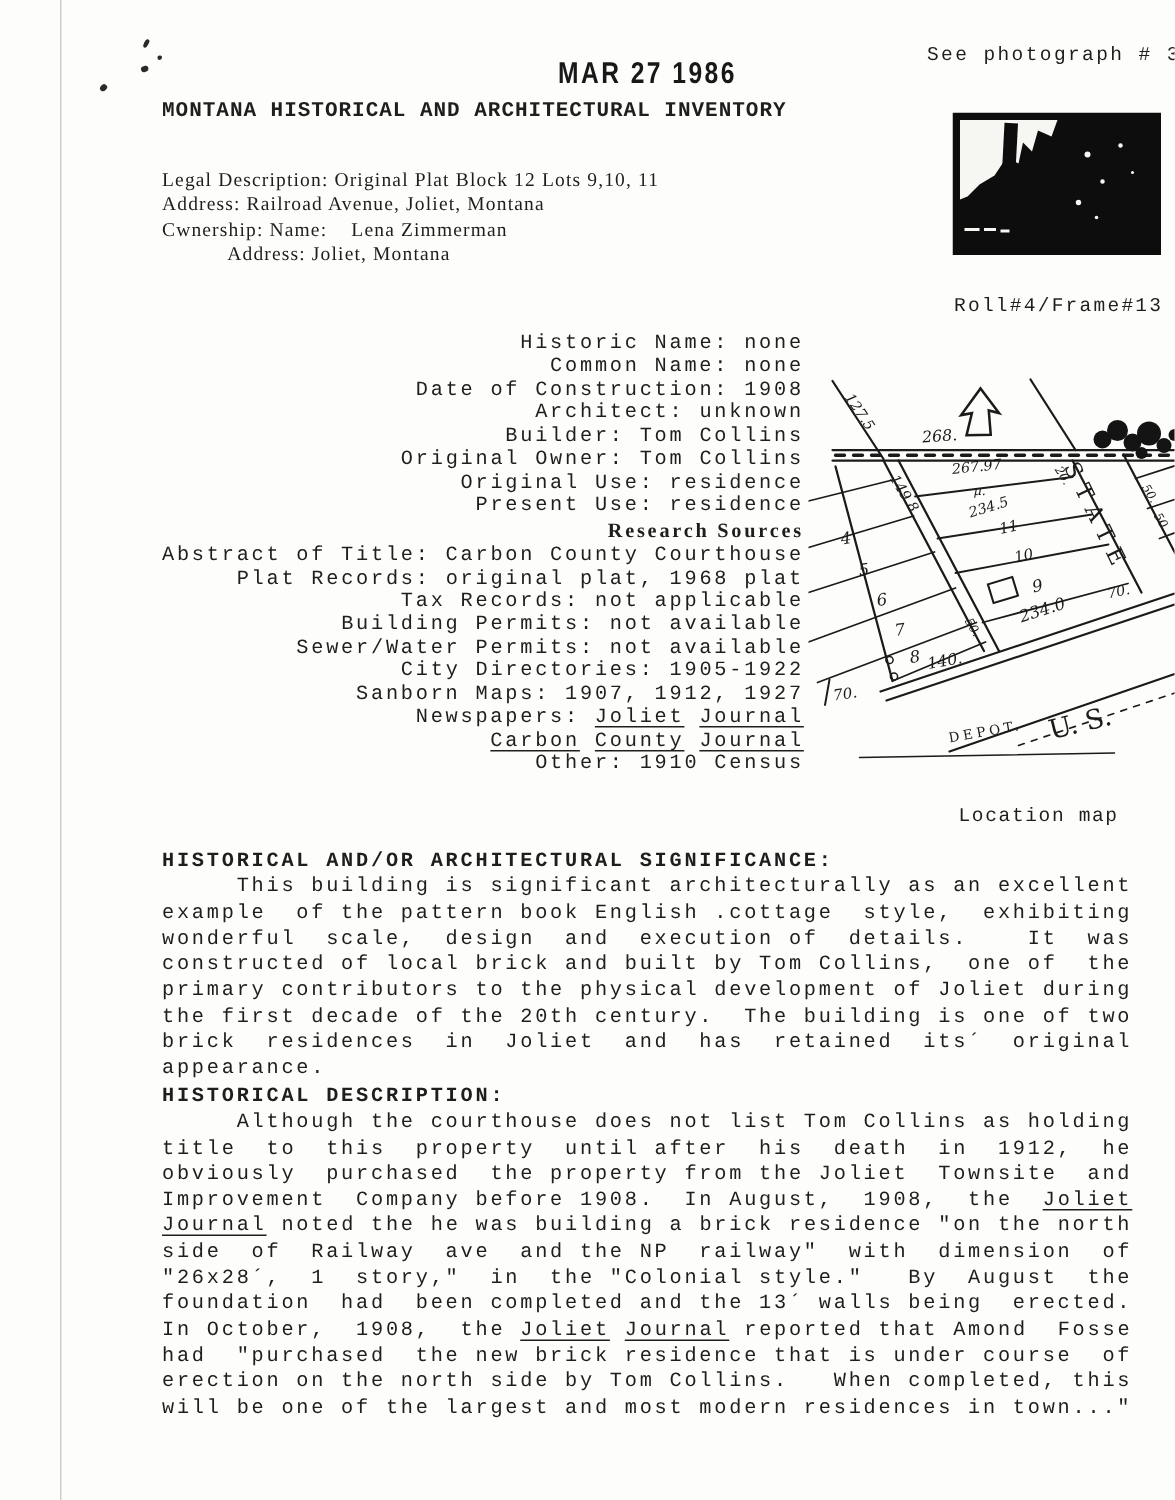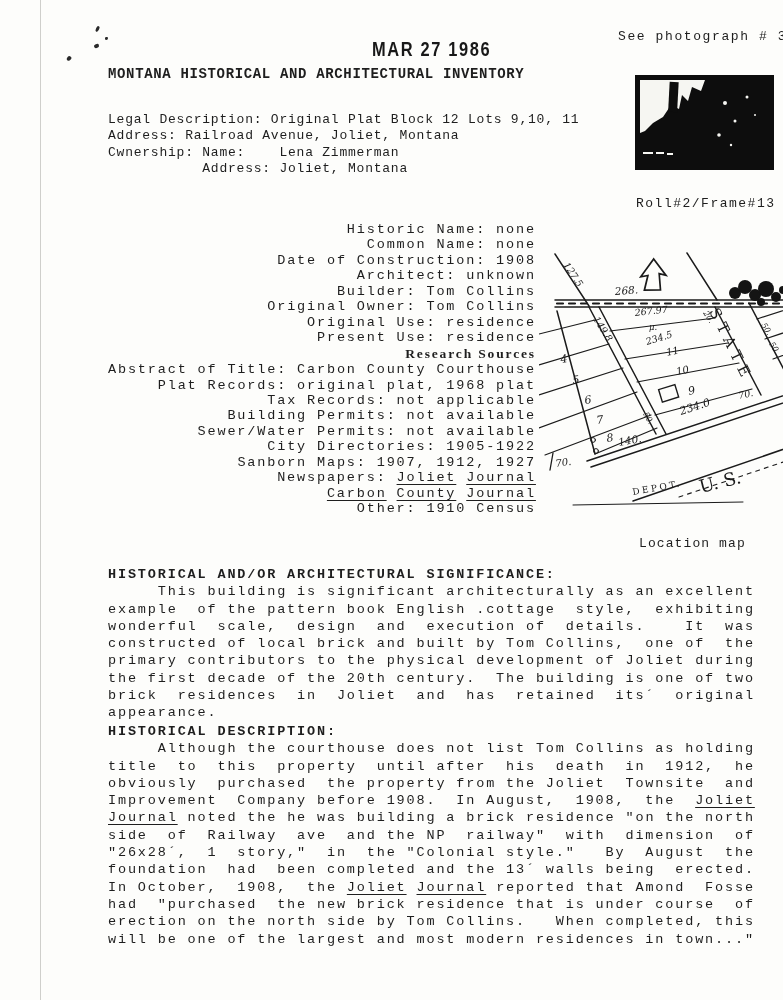--- a/index.html
+++ b/index.html
@@ -36,42 +36,42 @@
     <div class="speck" style="left:58px;top:44px;width:5px;height:4px;transform:rotate(-15deg);"></div>
     <div class="speck" style="left:31px;top:56px;width:4px;height:5px;transform:rotate(40deg);"></div>
   </div>
 
   <div class="abs stamp" style="left:336px;top:38px;">MAR 27 1986</div>
 
   <div class="abs mono" style="left:582px;top:29px;font-size:13px;letter-spacing:1.6px;">See photograph # 37</div>
 
   <div class="abs mono hd" style="left:72px;top:66px;font-size:14px;letter-spacing:0.65px;">MONTANA HISTORICAL AND ARCHITECTURAL INVENTORY</div>
 
-  <div class="abs mono pitch-narrow hblock" style="left:72px;top:112px;">Legal Description: Original Plat Block 12 Lots 9,10, 11
+  <div class="abs mono pitch-narrow hblock" style="left:72px;top:112px;font-family:Liberation Serif, serif;">Legal Description: Original Plat Block 12 Lots 9,10, 11
 Address: Railroad Avenue, Joliet, Montana
 Cwnership: Name:    Lena Zimmerman
            Address: Joliet, Montana</div>
 
   <svg class="abs" style="left:599px;top:75px;" width="139" height="95" viewBox="0 0 139 95">
     <rect x="0" y="0" width="139" height="95" fill="#0d0d0d"></rect>
     <polygon fill="#f6f6f2" points="5,5 70,5 66,16 57,12 53,26 47,20 44,34 36,30 28,42 18,48 10,56 5,58"></polygon>
     <rect x="34" y="7" width="9" height="30" fill="#0d0d0d" transform="rotate(3 38 20)"></rect>
     <g fill="#f6f6f2">
       <circle cx="90" cy="28" r="2"></circle>
         <circle cx="100" cy="46" r="1.5"></circle>
         <circle cx="84" cy="60" r="1.8"></circle>
       <circle cx="112" cy="22" r="1.5"></circle>
         <circle cx="120" cy="40" r="1"></circle>
         <circle cx="96" cy="70" r="1.2"></circle>
       <rect x="8" y="77" width="10" height="2"></rect>
         <rect x="21" y="77" width="8" height="2"></rect>
         <rect x="32" y="78" width="6" height="2"></rect>
     </g>
   </svg>
-  <div class="abs mono" style="left:600px;top:196px;font-size:13px;letter-spacing:1.5px;">Roll#2/Frame#13</div>
+  <div class="abs mono" style="left:600px;top:196px;font-size:13px;letter-spacing:1.5px;">Roll#4/Frame#13</div>
 
   <div class="abs mono pitch-wide list" style="left:72px;top:222px;"><div><span>Historic Name: none</span></div><div><span>Common Name: none</span></div><div><span>Date of Construction: 1908</span></div><div><span>Architect: unknown</span></div><div><span>Builder: Tom Collins</span></div><div><span>Original Owner: Tom Collins</span></div><div><span>Original Use: residence</span></div><div><span>Present Use: residence</span></div><div><span class="b">Research Sources</span></div><div><span>Abstract of Title: Carbon County Courthouse</span></div><div><span>Plat Records: original plat, 1968 plat</span></div><div><span>Tax Records: not applicable</span></div><div><span>Building Permits: not available</span></div><div><span>Sewer/Water Permits: not available</span></div><div><span>City Directories: 1905-1922</span></div><div><span>Sanborn Maps: 1907, 1912, 1927</span></div><div><span>Newspapers: </span><span class="u">Joliet</span><span> </span><span class="u">Journal</span></div><div><span>            </span><span class="u">Carbon</span><span> </span><span class="u">County</span><span> </span><span class="u">Journal</span></div><div><span>Other: 1910 Census</span></div></div>
 
   <svg class="abs" style="left:503px;top:243px;" width="280" height="278" viewBox="0 0 280 278">
     <g stroke="#1b1b1b" fill="none" stroke-width="1.5" stroke-linecap="round">
       <line x1="16" y1="57" x2="280" y2="57"></line>
       <line x1="16" y1="64" x2="280" y2="64"></line>
       <line x1="18" y1="60.5" x2="280" y2="60.5" stroke-width="2.2" stroke-dasharray="6 6"></line>
       <line x1="16" y1="11" x2="50" y2="63"></line>
       <line x1="148" y1="10" x2="178" y2="57"></line>

